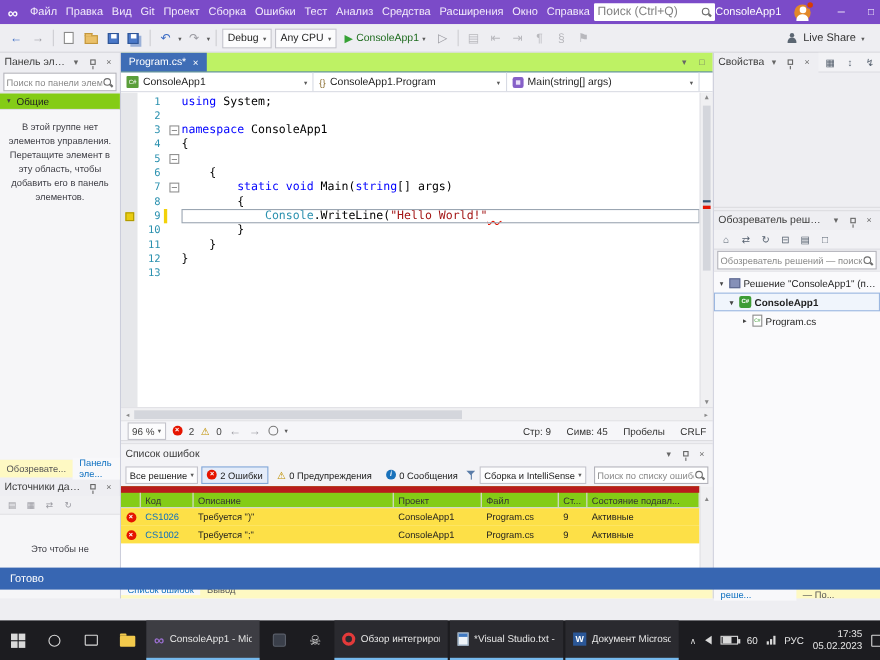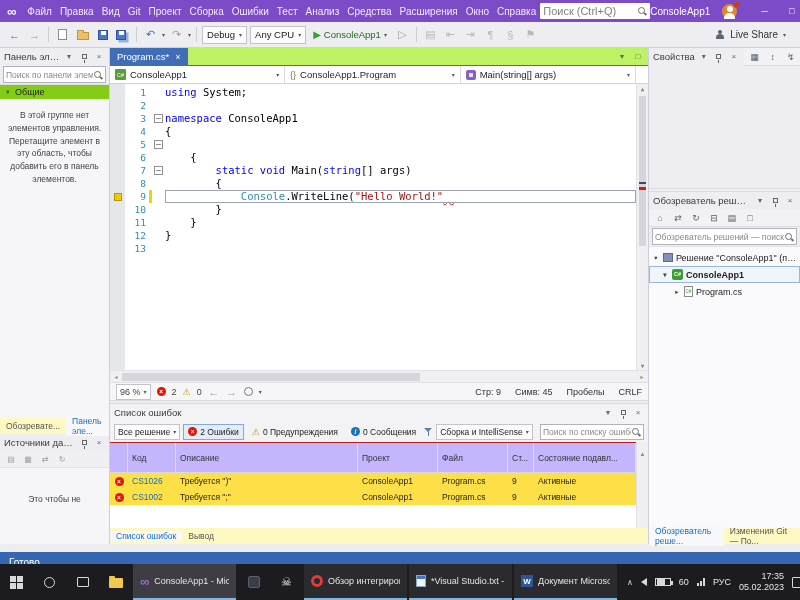--- a/index.html
+++ b/index.html
@@ -123,21 +123,21 @@
 .el-dd{height:16px;background:#fcfcfd;border:1px solid #c3c3cb;display:flex;align-items:center;gap:3px;padding:0 3px;white-space:nowrap}
 .el-btn{height:16px;display:flex;align-items:center;gap:3px;padding:0 4px;border:1px solid transparent;white-space:nowrap}
 .el-btn.active{background:#e4ecf9;border-color:#84a8d8}
 .funnel{width:9px;height:10px;position:relative;flex:none}
 .funnel::before{content:"";position:absolute;left:0;top:1px;border-left:4.5px solid transparent;border-right:4.5px solid transparent;border-top:4px solid #5a7ca8}
 .funnel::after{content:"";position:absolute;left:4px;top:4px;width:1px;height:5px;background:#5a7ca8}
 .el-search{margin-left:auto;width:104px;height:16px;background:#fff;border:1px solid #b2b2ba;display:flex;align-items:center;padding:0 2px;flex:none}
 .el-search input{flex:1;min-width:0;border:0;outline:0;font-size:8.5px;background:transparent}
 .el-search input::placeholder{color:#8a8a8a}
 .el-table{flex:1;position:relative;background:#fff;min-height:0}
-.el-head{height:31px;display:flex;background:#c4b5fd;border-top:1px solid #b91c1c;border-bottom:1px solid #d9d9de;font-size:8.5px;color:#333;margin-right:12px}
+.el-head{height:20px;display:flex;background:#84cc16;border-top:6px solid #b91c1c;border-bottom:1px solid #d9d9de;font-size:8.5px;color:#333;margin-right:12px}
 .el-col{display:flex;align-items:center;padding:0 4px;border-right:1px solid #dcdce2;overflow:hidden;white-space:nowrap}
 .el-row{height:16px;display:flex;background:#fde047;font-size:8.5px;margin-right:12px}
 .el-row .el-col{border-right:0}
 .c-ico{width:18px;justify-content:center}.c-code{width:48px}.c-desc{width:182px}.c-proj{width:80px}.c-file{width:70px}.c-line{width:26px}.c-state{flex:1}
 .code-link{color:#0e70c0}
 .el-vscroll{position:absolute;right:0;top:0;bottom:0;width:12px;background:#f0f0f2;border-left:1px solid #e2e2e6;text-align:center}
 .el-vscroll .arr{font-size:6px;color:#888;line-height:12px}
 
 
 #right-col{position:absolute;left:648px;top:48px;width:152px;height:496px;background:#eeeef2;border-left:1px solid #cccedb;display:flex;flex-direction:column}
@@ -149,21 +149,21 @@
 .se-tree{flex:1;background:#fafafc;border-top:1px solid #e0e0e6;padding-top:2px;font-size:9px;min-height:0}
 .tree-row{height:17px;display:flex;align-items:center;gap:3px;padding-left:3px;white-space:nowrap;overflow:hidden}
 .exp{width:8px;font-size:6.5px;color:#444;text-align:center;flex:none}
 .ind1{padding-left:12px}.ind2{padding-left:24px}
 .ico-sln{width:10px;height:9px;background:#8590b8;border:1px solid #5d688f;flex:none}
 .ico-csproj{width:11px;height:11px;background:#3d9c35;color:#fff;font-size:5.5px;line-height:11px;text-align:center;border-radius:2px;flex:none}
 .ico-csfile{width:9px;height:11px;background:#fff;border:1px solid #8a8a8a;color:#3d9c35;font-size:4.5px;line-height:10px;text-align:center;flex:none}
 .tree-row.selected{background:#f0f5fc;outline:1px solid #9bb7e0;outline-offset:-1px;font-weight:bold}
 
 
-#statusbar{position:absolute;left:0;top:552px;width:800px;height:20px;background:#3766b2;color:#fff;display:flex;align-items:center;padding:0 9px;font-size:10px}
+#statusbar{position:absolute;left:0;top:516px;width:800px;height:20px;background:#3766b2;color:#fff;display:flex;align-items:center;padding:0 9px;font-size:10px}
 #taskbar{position:absolute;left:0;top:564px;width:800px;height:36px;background:#1c1c20;display:flex;align-items:stretch;color:#e6e6e6}
 .tb-btn{width:33px;display:flex;align-items:center;justify-content:center;flex:none}
 .win-logo{width:13px;height:13px;display:grid;grid-template-columns:6px 6px;grid-template-rows:6px 6px;gap:1px}
 .win-logo div{background:#d9d9d9}
 .ring{width:11px;height:11px;border:1.5px solid #d9d9d9;border-radius:50%}
 .tv-ico{width:12px;height:10px;border:1.5px solid #d9d9d9;border-radius:1px}
 .fld2{width:14px;height:10px;background:#f2c94c;border-radius:1px;position:relative;margin-top:2px}
 .fld2::before{content:"";position:absolute;left:0;top:-2px;width:6px;height:2px;background:#f2c94c;border-radius:1px 1px 0 0}
 .tb-app{display:flex;align-items:center;gap:5px;padding:0 7px;width:103px;background:#2a2a2f;border-bottom:2px solid #76b9ed;margin:0 1px;flex:none}
 .tb-app.active{background:#3d3d43}

